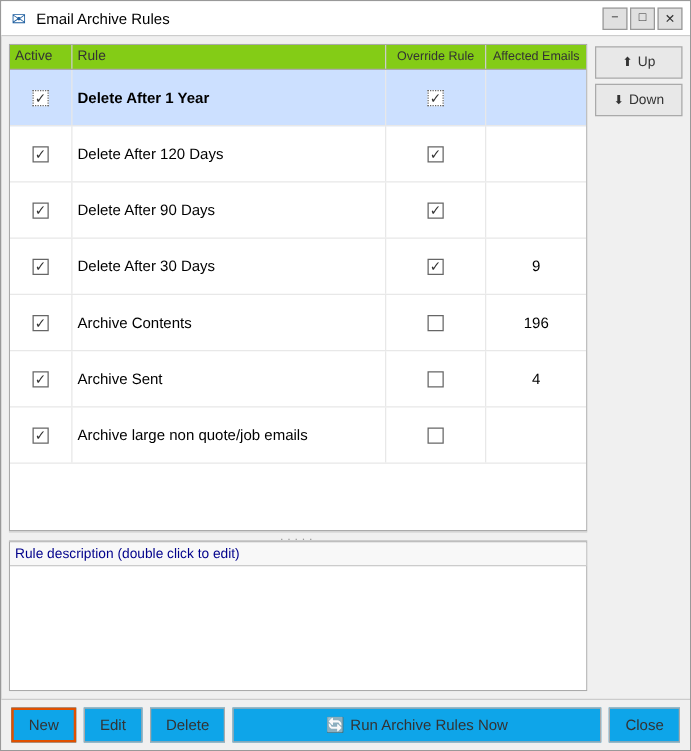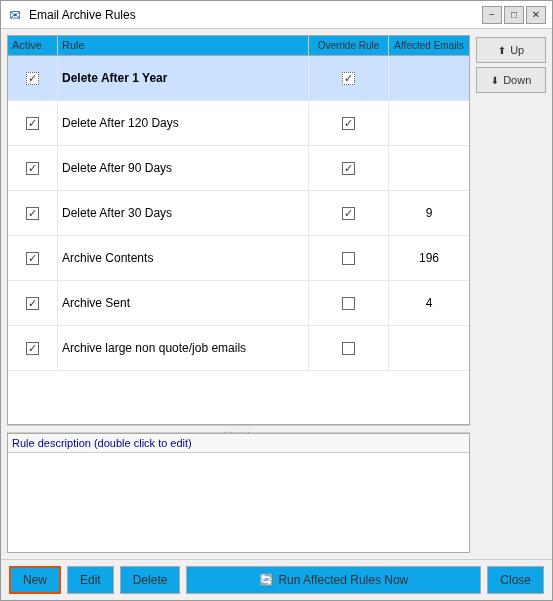--- a/index.html
+++ b/index.html
@@ -79,21 +79,21 @@
       border: 1px solid #aaa;
       background: #fff;
       flex: 1;
       overflow: hidden;
       display: flex;
       flex-direction: column;
     }
     .table-header {
       display: grid;
       grid-template-columns: 50px 1fr 80px 80px;
-      background: #0ea5e9;
+      background: #84cc16;
       border-bottom: 1px solid #aaa;
       font-size: 11px;
     }
     .th {
       padding: 3px 4px;
       border-right: 1px solid #ccc;
       font-weight: normal;
       color: #333;
     }
     .th:last-child { border-right: none; }
@@ -353,17 +353,17 @@
       </button>
     </div>
   </div>
 
   <div class="footer">
     <button class="footer-btn active-highlight">New</button>
     <button class="footer-btn">Edit</button>
     <button class="footer-btn">Delete</button>
     <button class="footer-btn run-btn">
       <span style="font-size:12px;">🔄</span>
-      <span>Run Affected Rules Now</span>
+      <span>Run Archive Rules Now</span>
     </button>
     <button class="footer-btn">Close</button>
   </div>
 </div>
 
 </body></html>

